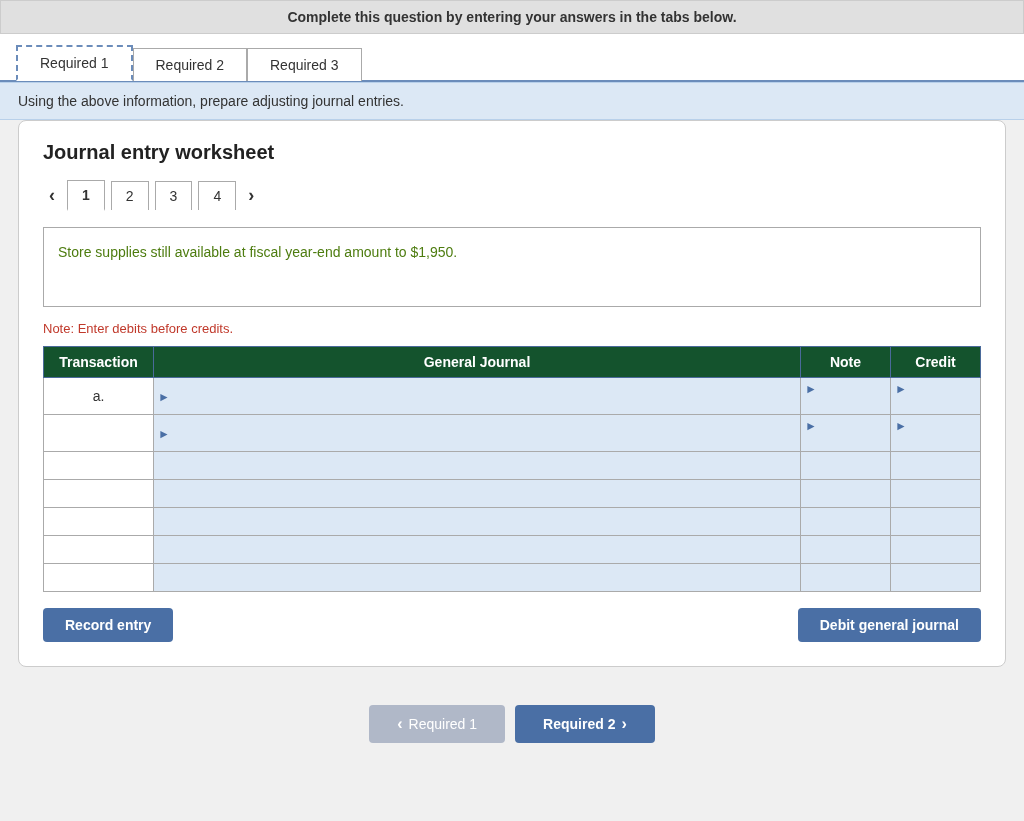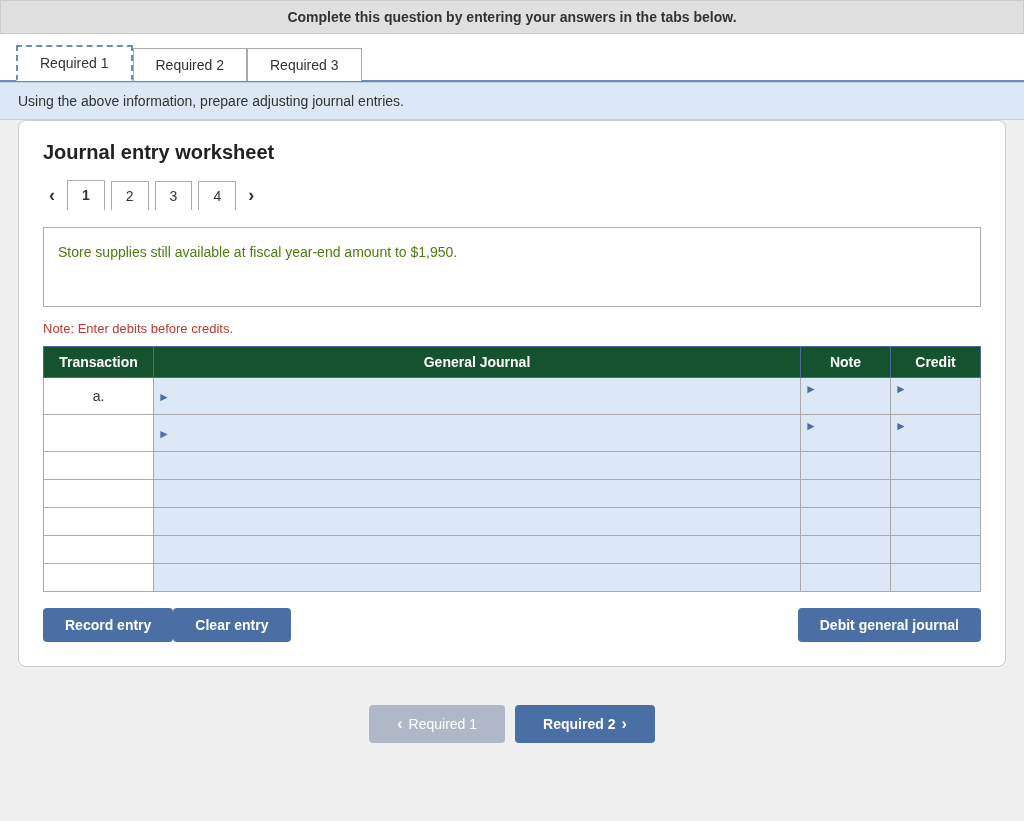--- a/index.html
+++ b/index.html
@@ -222,20 +222,21 @@
       width: 90%;
       outline: none;
       font-size: 13px;
     }
 
     
     .action-buttons {
       display: flex;
       align-items: center;
       margin-top: 16px;
+      gap: 14px;
     }
 
     .action-btn {
       padding: 9px 22px;
       border-radius: 4px;
       border: none;
       cursor: pointer;
       font-size: 14px;
       font-weight: bold;
       color: #fff;
@@ -444,23 +445,20 @@
             <input class="input-in-cell" type="text" style="">
           </td>
         </tr>
       </tbody>
     </table>
 
     <div class="action-buttons">
       <button class="action-btn">
         <span>Record entry</span>
       </button>
-      <button class="action-btn">
-        <span>Clear entry</span>
-      </button>
       <button class="action-btn view-journal-btn">
         <span>Debit general journal</span>
       </button>
     </div>
   </div>
 
   
   <div class="bottom-nav">
     <button class="bottom-nav-btn prev">
       <span class="nav-chevron">‹</span>

